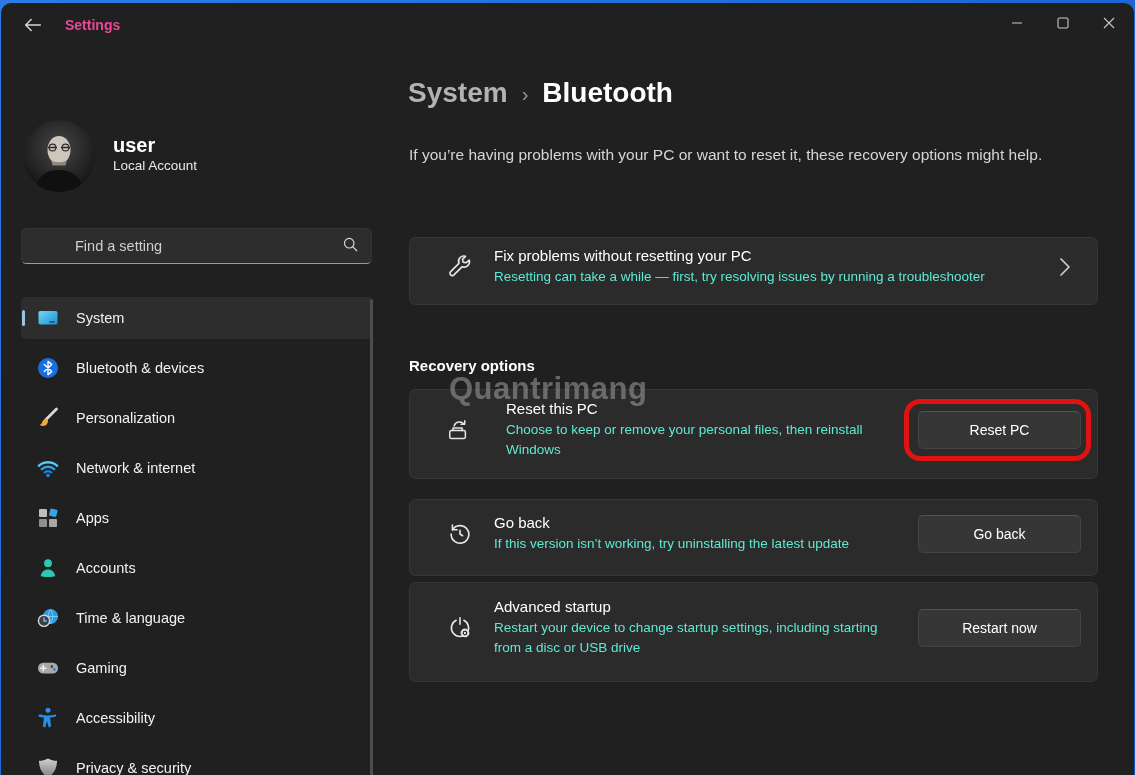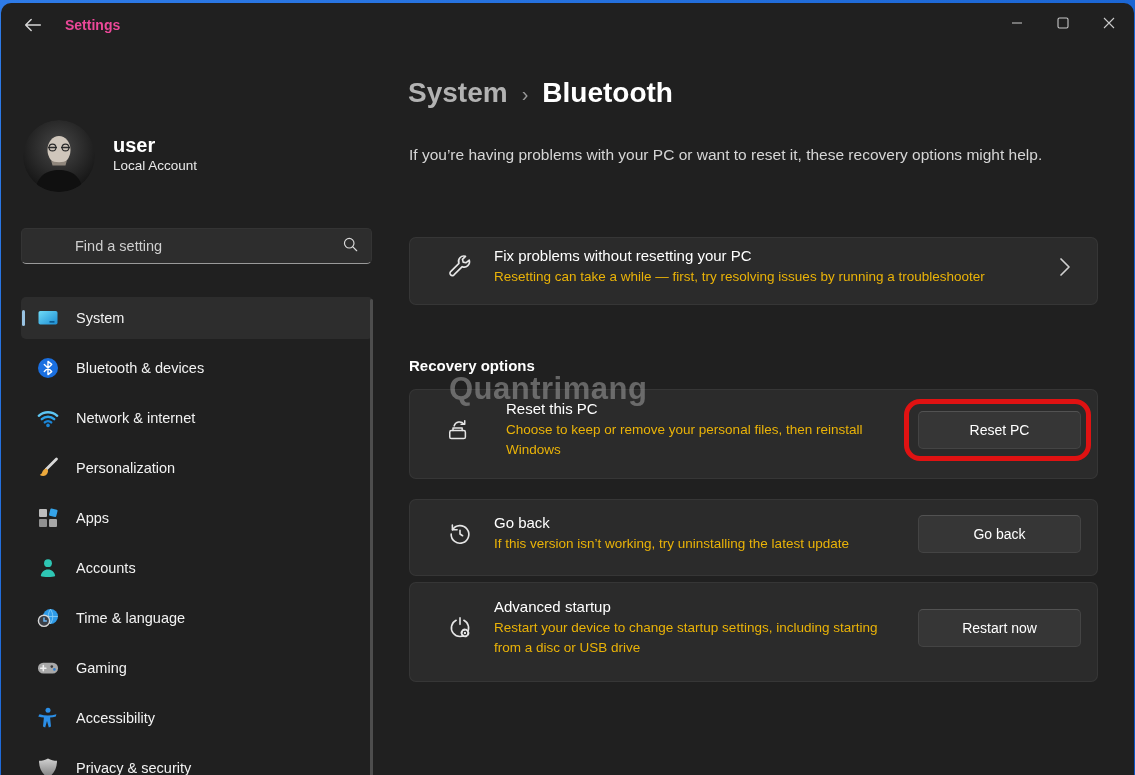--- a/index.html
+++ b/index.html
@@ -46,21 +46,21 @@
   .bc-sep { font-size:20px; color:#9a9a9a; margin:2px 14px 0 14px; }
   .bc-current { font-size:28px; font-weight:600; color:#ffffff; }
   .intro { position:absolute; left:1px; top:94px; width:682px; font-size:15.5px; line-height:24px; color:#d6d6d6; }
 
   .card { position:absolute; left:1px; width:689px; background:#2b2b2b;
           border:1px solid rgba(255,255,255,0.055); border-radius:7px;
           display:flex; align-items:center; padding:0 16px 8px 36px;justify-content:flex-end; }
   .card-icon { width:28px; height:28px; flex:0 0 28px; margin-right:20px; }
   .card-text { flex:1; padding-right:10px; }
   .card-title { font-size:15px; color:#ffffff; margin-bottom:3px; }
-  .card-sub { font-size:13.5px; line-height:20px; color:#eab308; max-width:430px; }
+  .card-sub { font-size:13.5px; line-height:20px; color:#5eead4; max-width:430px; }
   .chevron { width:12px; height:20px; margin-right:10px; }
 
   .btn { width:163px; height:38px; background:#363636; color:#ffffff; font-size:14px; font-family:Liberation Sans, sans-serif;
          border:1px solid rgba(255,255,255,0.075); border-top-color:rgba(255,255,255,0.14);
          border-radius:5px; cursor:pointer; }
   .btn-wrap { position:relative; }
   .annotation-ring { position:absolute; left:-14px; top:-12px; right:-10px; bottom:-12px;
                      border:5px solid #e01212; border-radius:16px; pointer-events:none; }
 
   .card-troubleshoot { top:188px; height:68px; }
@@ -159,38 +159,38 @@
           <svg viewBox="0 0 24 24" width="24" height="24">
               <circle cx="12" cy="12" r="10" fill="#1a6fe0"></circle>
               <path d="M8.3 8.4l7.4 7.2-3.7 3V5.4l3.7 3-7.4 7.2" stroke="#fff" stroke-width="1.4" fill="none" stroke-linejoin="round" stroke-linecap="round"></path>
             </svg>
         </span>
         <span class="nav-label">Bluetooth &amp; devices</span>
       </div>
       <div class="nav-item">
 
         <span class="nav-icon">
+          <svg viewBox="0 0 24 24" width="24" height="24">
+              <path d="M20.5 3L10 13.5" stroke="#d8d8d8" stroke-width="2.8" stroke-linecap="round"></path>
+              <path d="M10.4 12.6c-2.1.4-3.5 1.6-4.1 3.5-.4 1.3-1.2 2.2-2.5 2.8 1.8 1.3 4.3 1.4 6 .3 1.6-1 2.4-2.8 2.2-4.6z" fill="#eda93c"></path>
+            </svg>
+        </span>
+        <span class="nav-label">Personalization</span>
+      </div>
+      <div class="nav-item">
+
+        <span class="nav-icon">
           <svg viewBox="0 0 24 24" width="24" height="24" fill="none" stroke-linecap="round">
               <path d="M2.8 9.8a13.5 13.5 0 0 1 18.4 0" stroke="#5fc6f2" stroke-width="2.4"></path>
               <path d="M5.8 13.2a9 9 0 0 1 12.4 0" stroke="#2da3e8" stroke-width="2.4"></path>
               <path d="M8.8 16.4a4.7 4.7 0 0 1 6.4 0" stroke="#1b86d8" stroke-width="2.4"></path>
               <circle cx="12" cy="19.4" r="1.8" fill="#1b86d8" stroke="none"></circle>
             </svg>
         </span>
         <span class="nav-label">Network &amp; internet</span>
-      </div>
-      <div class="nav-item">
-
-        <span class="nav-icon">
-          <svg viewBox="0 0 24 24" width="24" height="24">
-              <path d="M20.5 3L10 13.5" stroke="#d8d8d8" stroke-width="2.8" stroke-linecap="round"></path>
-              <path d="M10.4 12.6c-2.1.4-3.5 1.6-4.1 3.5-.4 1.3-1.2 2.2-2.5 2.8 1.8 1.3 4.3 1.4 6 .3 1.6-1 2.4-2.8 2.2-4.6z" fill="#eda93c"></path>
-            </svg>
-        </span>
-        <span class="nav-label">Personalization</span>
       </div>
       <div class="nav-item">
 
         <span class="nav-icon">
           <svg viewBox="0 0 24 24" width="24" height="24">
               <rect x="3" y="3" width="8" height="8" rx="1" fill="#bdbdbd"></rect>
               <rect x="3" y="13" width="8" height="8" rx="1" fill="#8f8f8f"></rect>
               <rect x="13" y="13" width="8" height="8" rx="1" fill="#a6a6a6"></rect>
               <rect x="13.6" y="3.1" width="7.4" height="7.4" rx="1" fill="#35a3e8" transform="rotate(14 17.3 6.8)"></rect>
             </svg>

